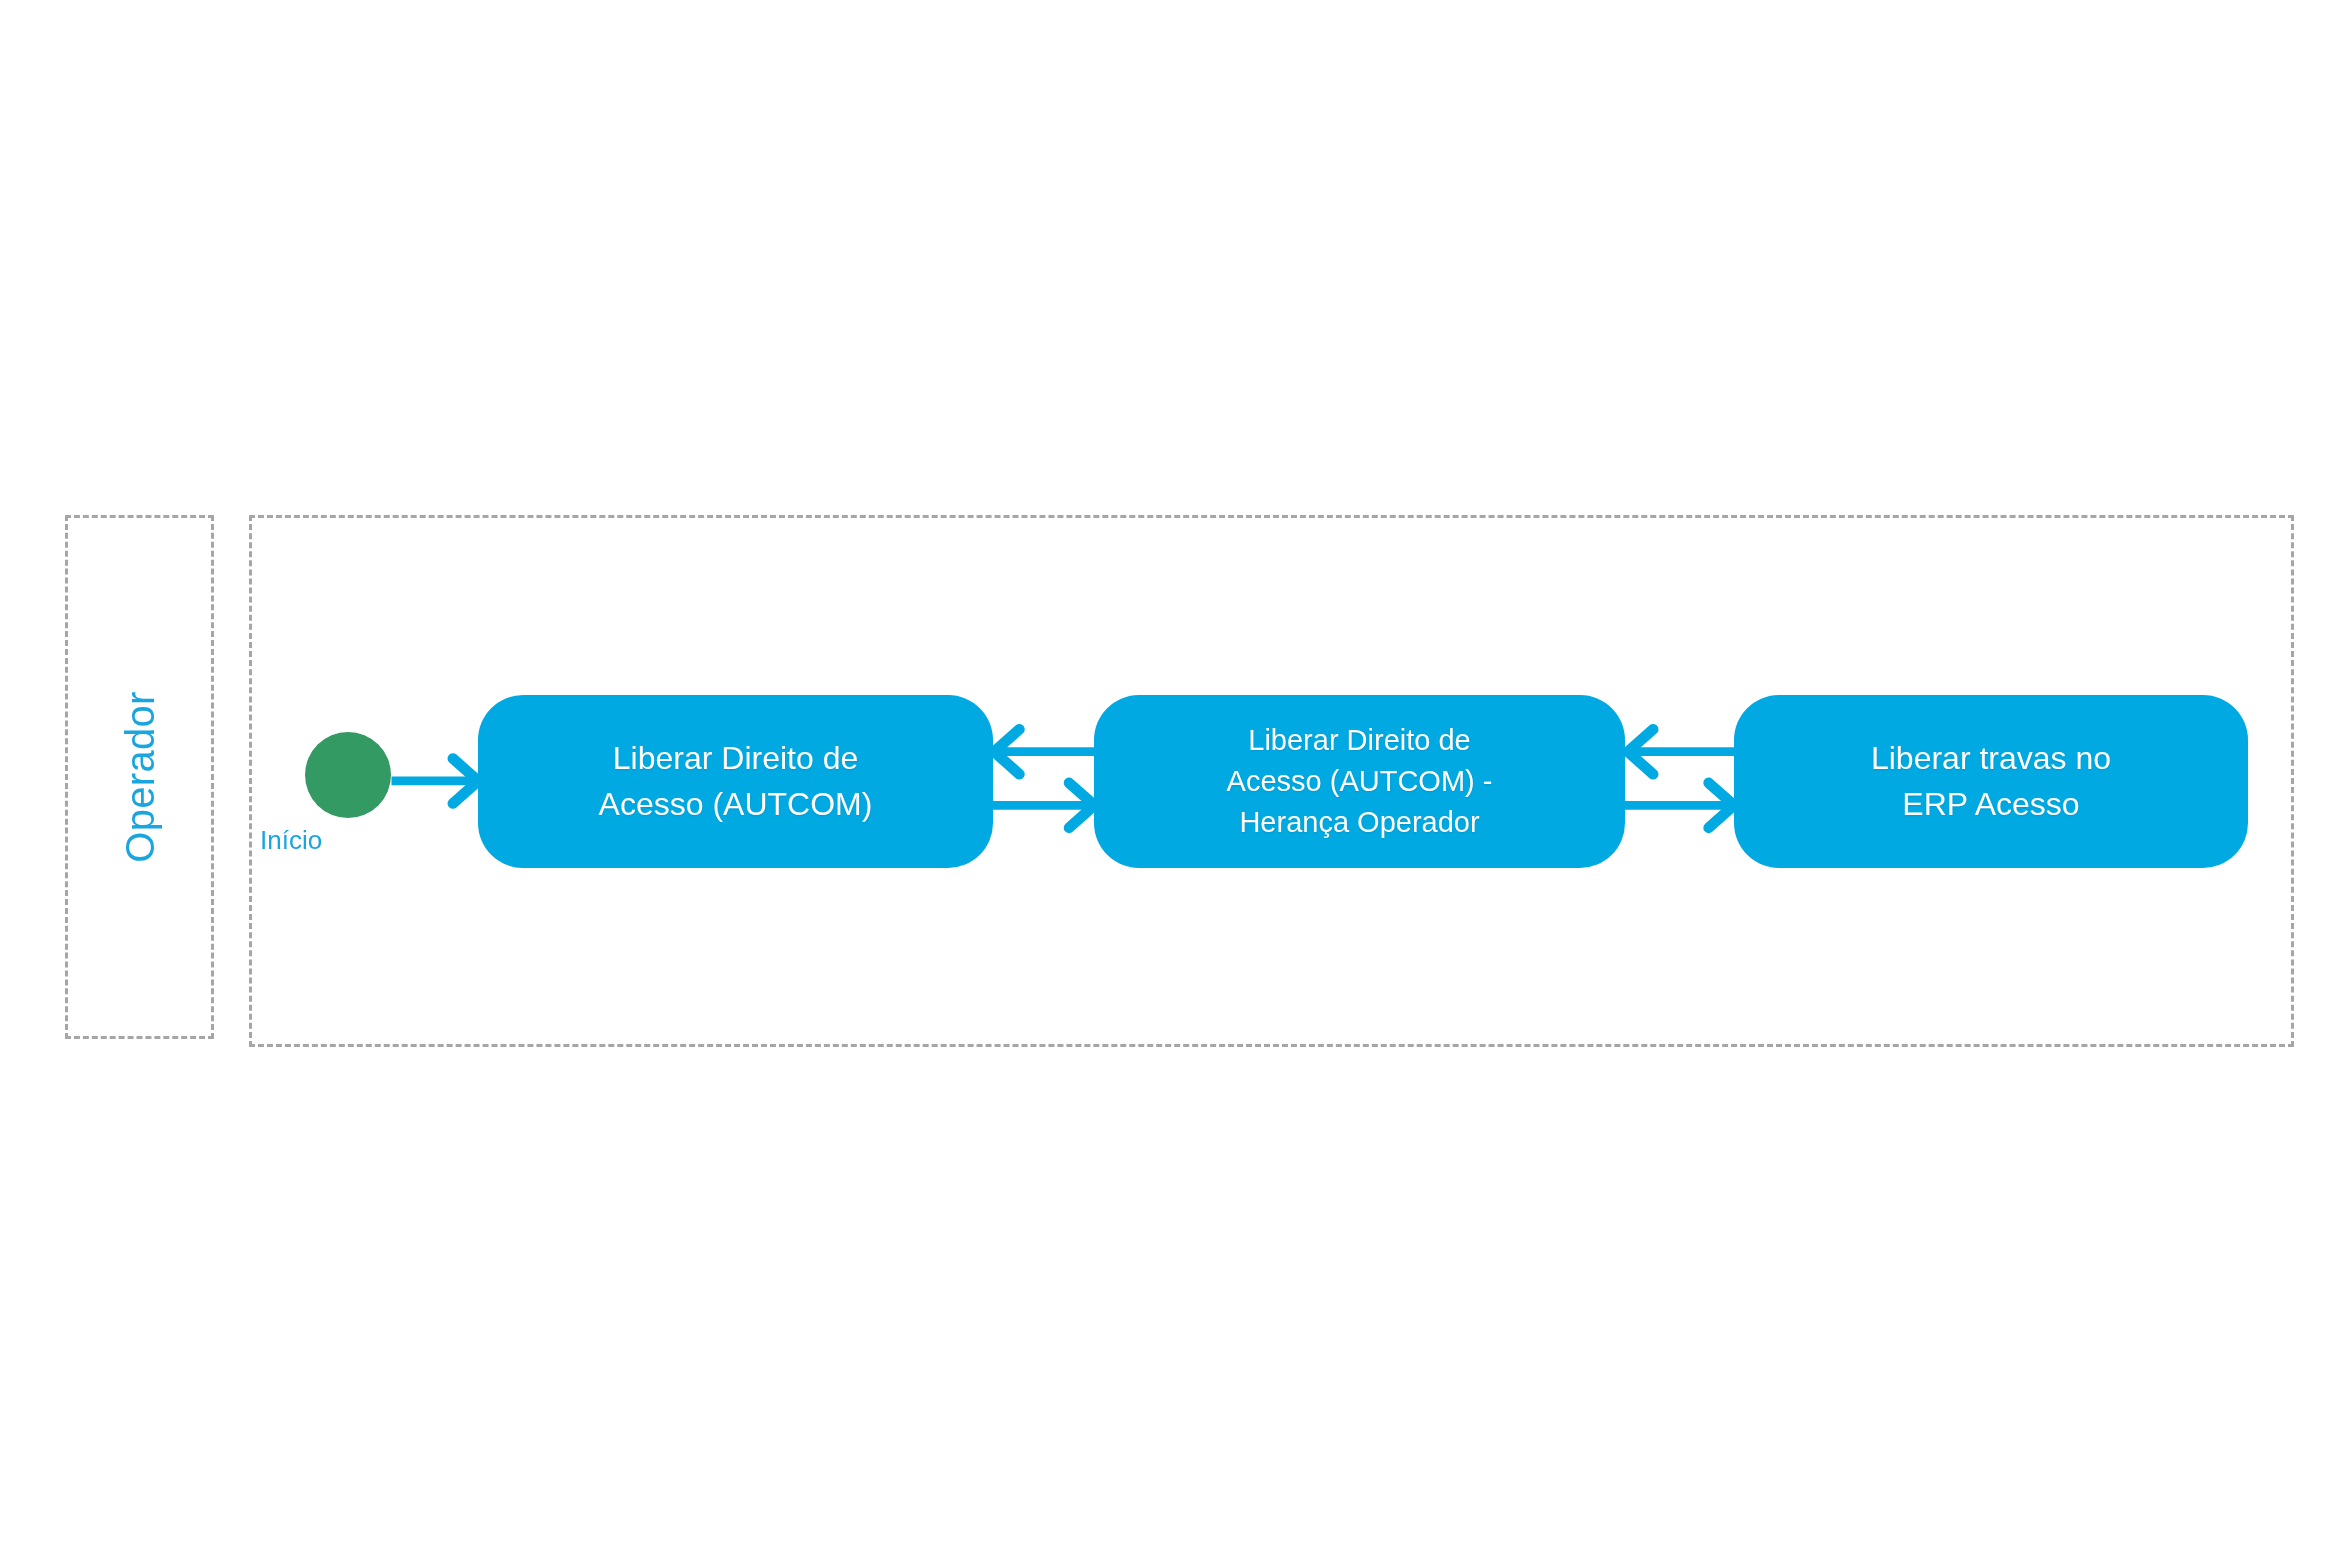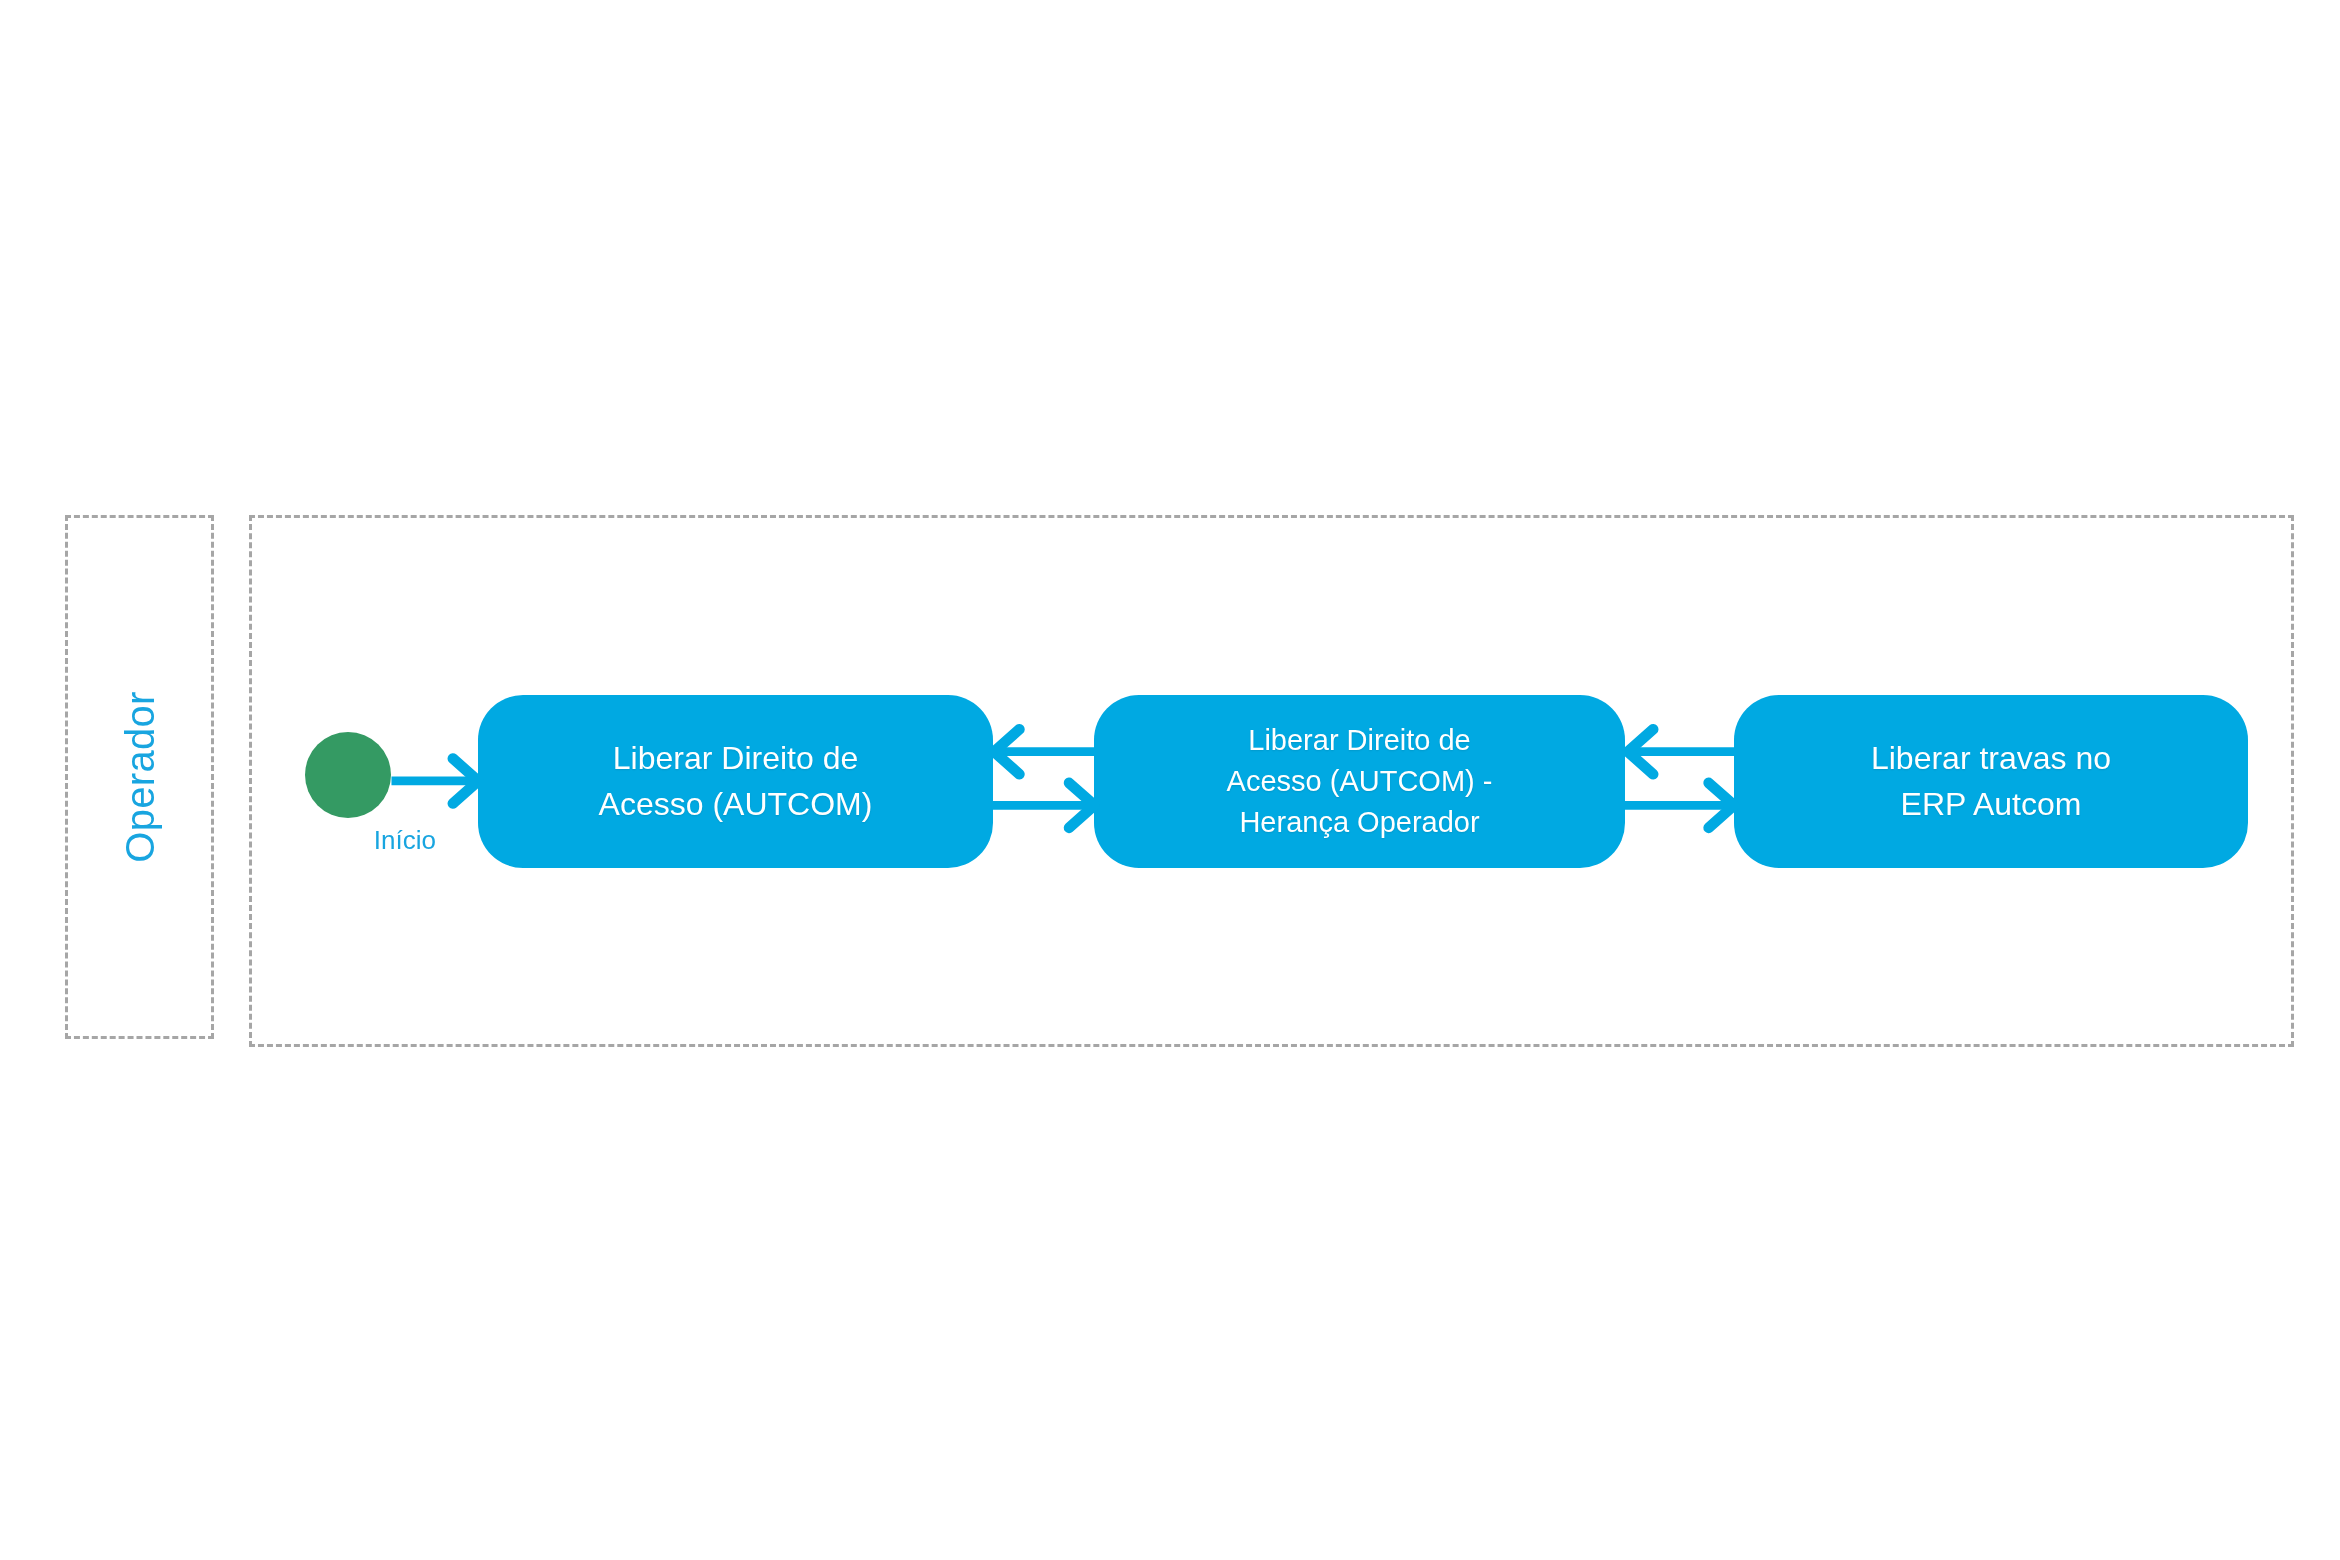--- a/index.html
+++ b/index.html
@@ -70,21 +70,21 @@
     width: 86px;
     height: 86px;
     border-radius: 50%;
     background: #349a63;
   }
   .start-label {
     position: absolute;
     left: -45px;
     top: 94px;
     width: 176px;
-    text-align: right;
+    text-align: left;
     color: #18a5e0;
     font-size: 26px;
     line-height: 1.1;
     white-space: nowrap;
   }
 
   
   .task-box {
     position: absolute;
     top: 695px;
@@ -144,21 +144,21 @@
   </div>
 
   <div class="task-box" id="task-2">
     <span class="task-text">Liberar Direito de
 Acesso (AUTCOM) -
 Herança Operador</span>
   </div>
 
   <div class="task-box" id="task-3">
     <span class="task-text">Liberar travas no
-ERP Autcom</span>
+ERP Acesso</span>
   </div>
 
   <svg class="connectors" viewBox="0 0 2400 1600">
 
     <g>
       <line x1="401" y1="801" x2="487" y2="801" stroke="#00a9e2" stroke-width="9" stroke-linecap="butt"></line>
       <polyline points="464,778 490,801 464,824" fill="none" stroke="#00a9e2" stroke-width="11" stroke-linecap="round" stroke-linejoin="round"></polyline>
     </g>
 
     <g>

